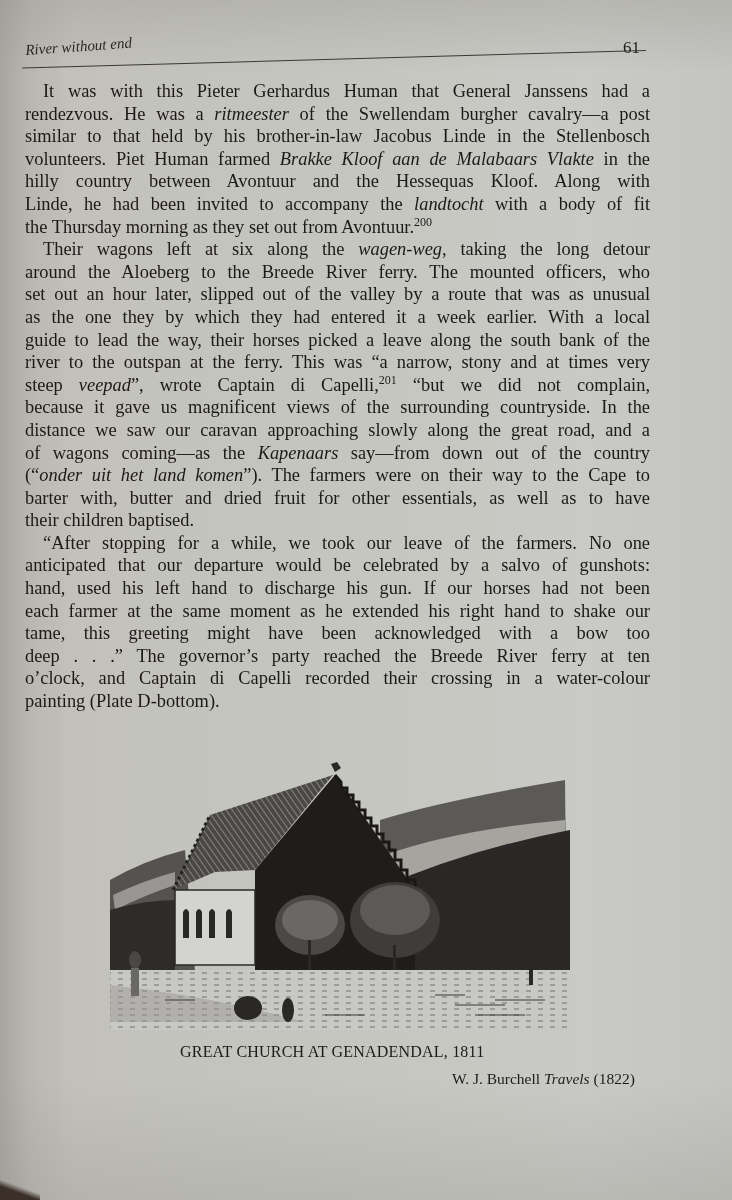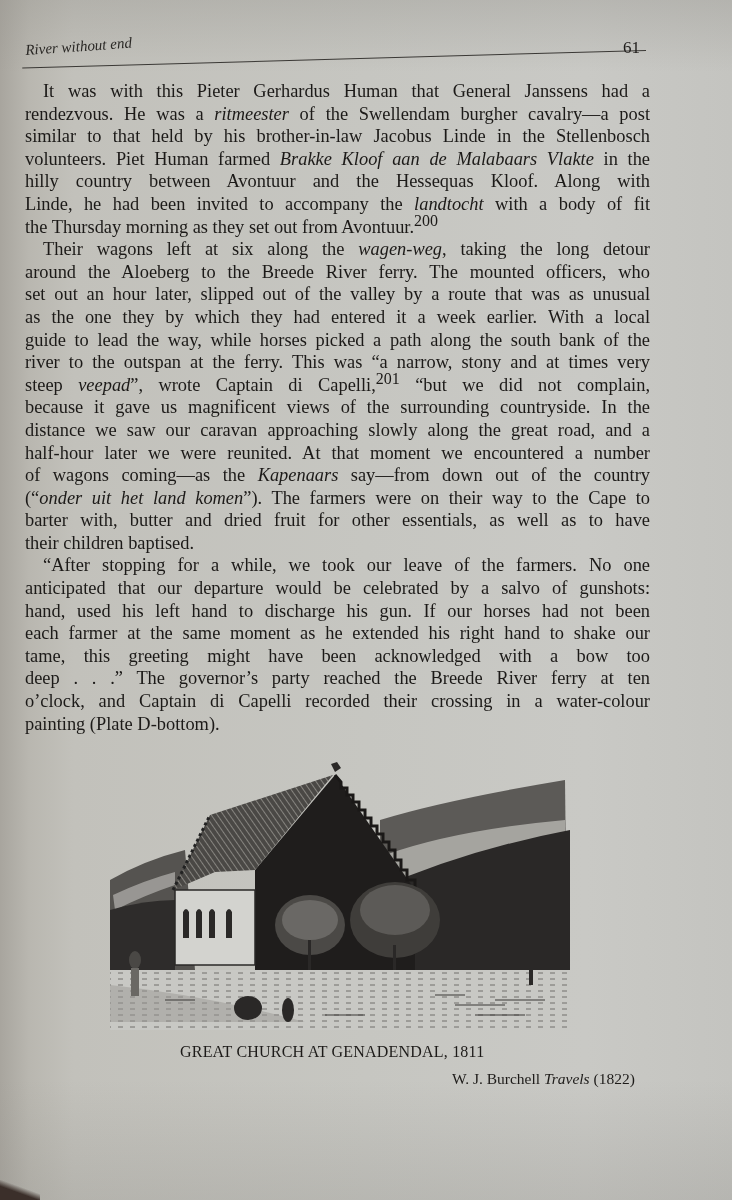--- a/index.html
+++ b/index.html
@@ -81,21 +81,21 @@
       white-space: nowrap;
       height: 22.6px;
     }
     .body-text .line.last {
       text-align-last: left;
     }
     .body-text .line.indent {
       padding-left: 18px;
     }
     sup {
-      font-size: 16px;
+      font-size: 12px;
       line-height: 0;
       vertical-align: 7px;
     }
     em { font-style: italic; }
     .figure {
       position: absolute;
       left: 105px;
       top: 760px;
       width: 470px;
       height: 275px;
@@ -140,26 +140,25 @@
       <span class="line"><span>volunteers. Piet Human farmed </span><em>Brakke Kloof aan de Malabaars Vlakte</em><span> in the</span></span>
       <span class="line"><span>hilly country between Avontuur and the Hessequas Kloof. Along with</span></span>
       <span class="line"><span>Linde, he had been invited to accompany the </span><em>landtocht</em><span> with a body of fit</span></span>
       <span class="line last"><span>the Thursday morning as they set out from Avontuur.</span><sup>200</sup></span>
     </div>
     <div>
       <span class="line indent"><span>Their wagons left at six along the </span><em>wagen-weg</em><span>, taking the long detour</span></span>
       <span class="line"><span>around the Aloeberg to the Breede River ferry. The mounted officers, who</span></span>
       <span class="line"><span>set out an hour later, slipped out of the valley by a route that was as unusual</span></span>
       <span class="line"><span>as the one they by which they had entered it a week earlier. With a local</span></span>
-      <span class="line"><span>guide to lead the way, while horses picked a path along the south bank of the</span></span>
+      <span class="line"><span>guide to lead the way, their horses picked a leave along the south bank of the</span></span>
       <span class="line"><span>river to the outspan at the ferry. This was “a narrow, stony and at times very</span></span>
       <span class="line"><span>steep </span><em>veepad</em><span>”, wrote Captain di Capelli,</span><sup>201</sup><span> “but we did not complain,</span></span>
       <span class="line"><span>because it gave us magnificent views of the surrounding countryside. In the</span></span>
       <span class="line"><span>distance we saw our caravan approaching slowly along the great road, and a</span></span>
-      <span class="line"><span>half-hour later we were reunited. At that moment we encountered a number</span></span>
       <span class="line"><span>of wagons coming—as the </span><em>Kapenaars</em><span> say—from down out of the country</span></span>
       <span class="line"><span>(“</span><em>onder uit het land komen</em><span>”). The farmers were on their way to the Cape to</span></span>
       <span class="line"><span>barter with, butter and dried fruit for other essentials, as well as to have</span></span>
       <span class="line last"><span>their children baptised.</span></span>
     </div>
     <div>
       <span class="line indent"><span>“After stopping for a while, we took our leave of the farmers. No one</span></span>
       <span class="line"><span>anticipated that our departure would be celebrated by a salvo of gunshots:</span></span>
       <span class="line"><span>hand, used his left hand to discharge his gun. If our horses had not been</span></span>
       <span class="line"><span>each farmer at the same moment as he extended his right hand to shake our</span></span>

